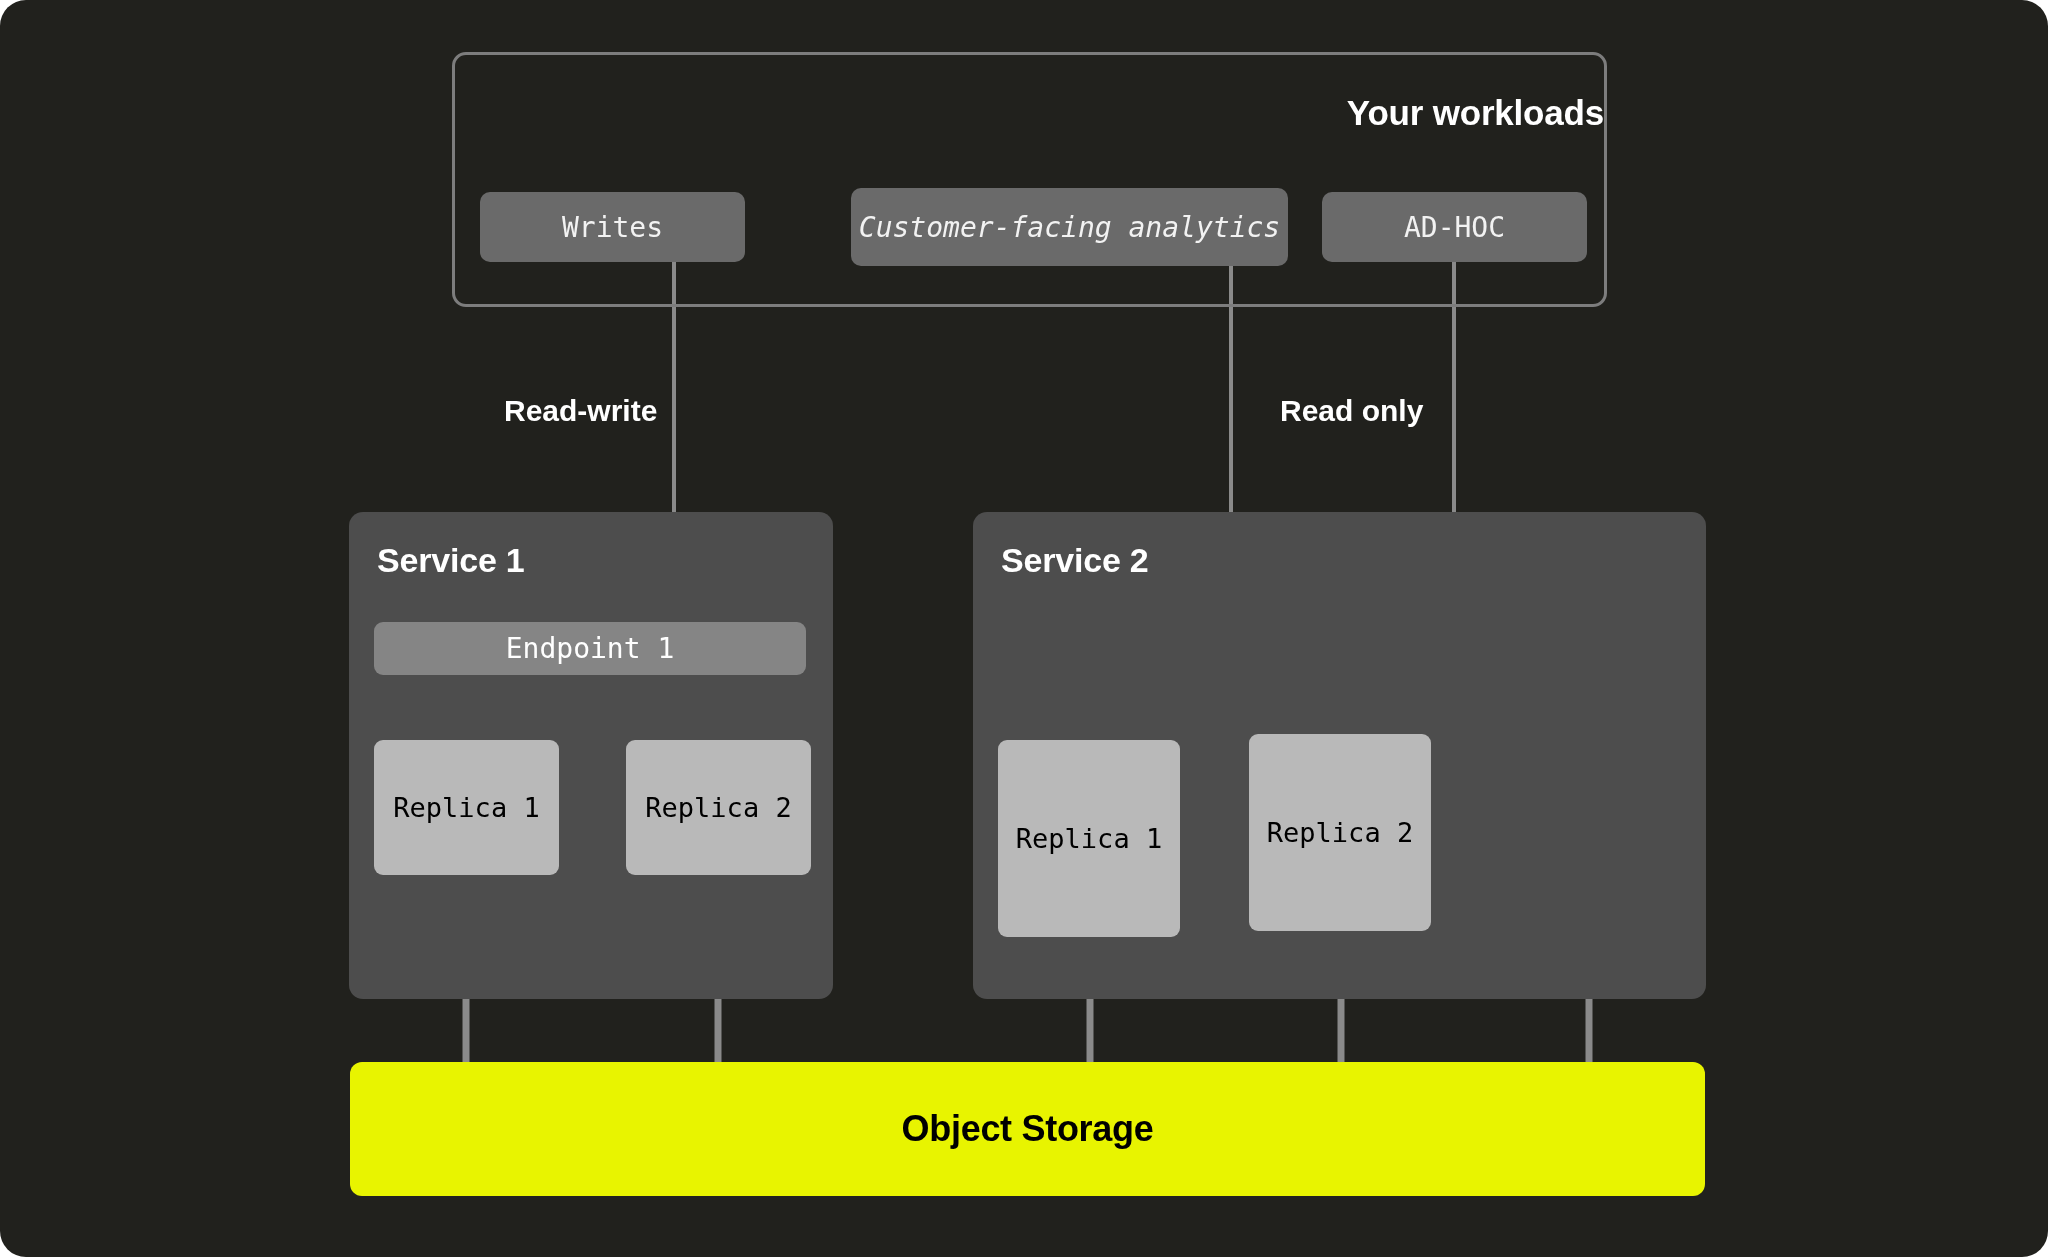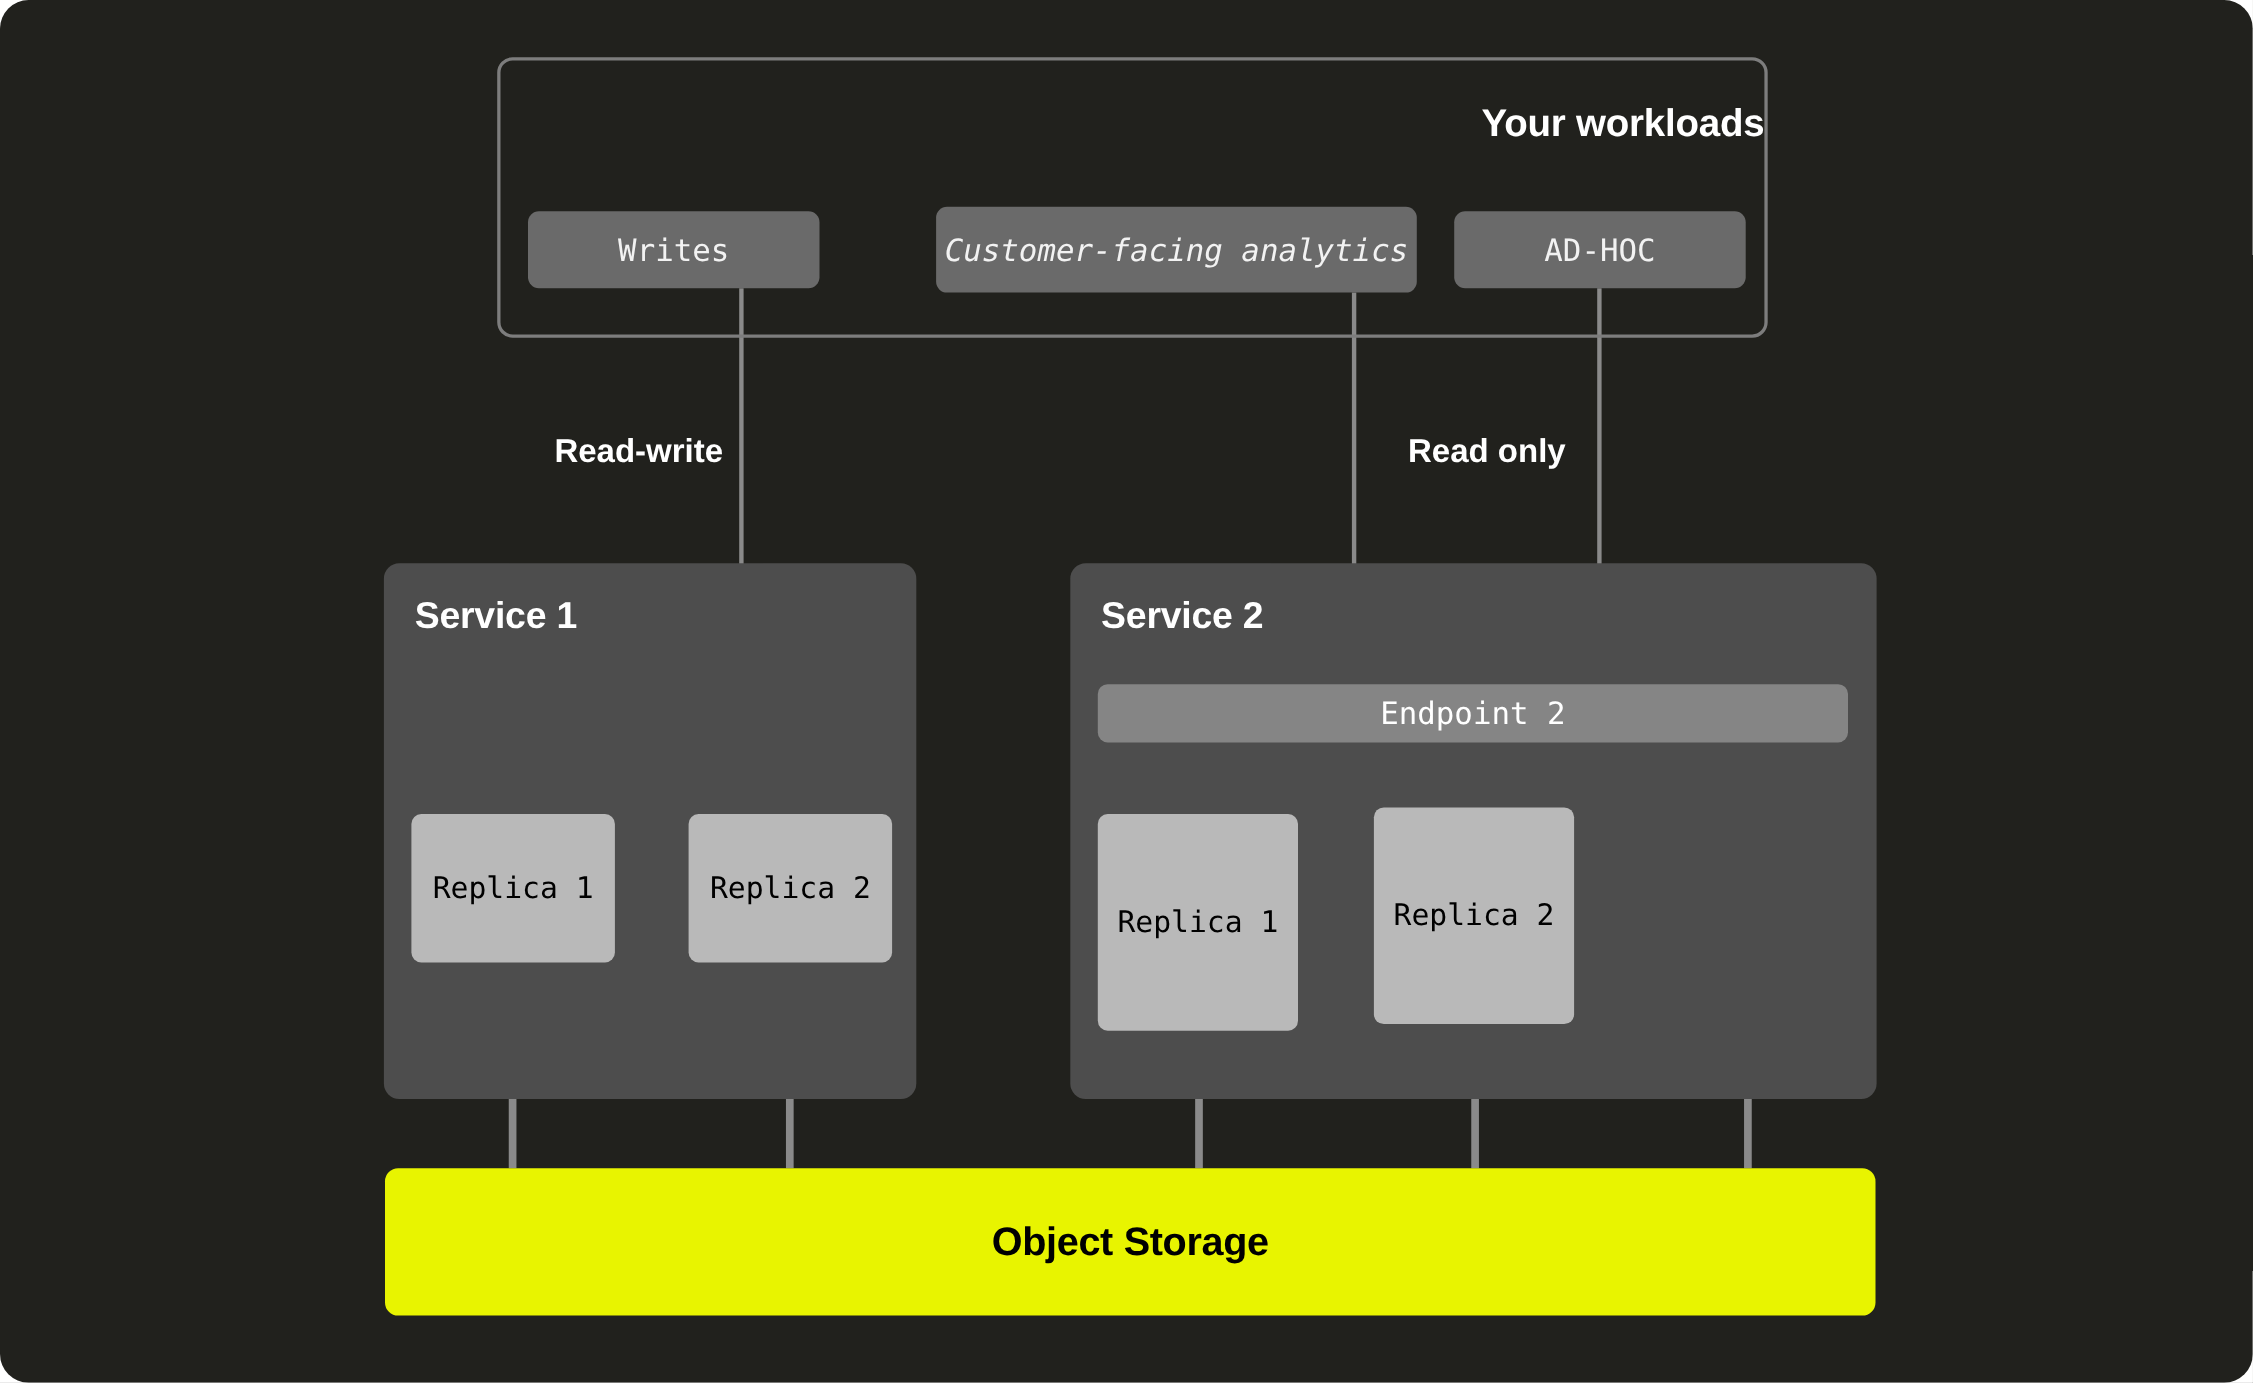--- a/index.html
+++ b/index.html
@@ -187,33 +187,33 @@
   </div>
   <div class="chip" id="chip-adhoc">
     <span>AD-HOC</span>
   </div>
 
   <div class="edge-label" id="label-read-write">Read-write</div>
   <div class="edge-label" id="label-read-only">Read only</div>
 
   <div class="service-panel" id="service-1">
     <div class="service-title">Service 1</div>
+    <div class="endpoint-bar" id="endpoint-1">
+      <span>Endpoint 1</span>
+    </div>
     <div class="replica" id="s1-replica-1">
       <span>Replica 1</span>
     </div>
     <div class="replica" id="s1-replica-2">
       <span>Replica 2</span>
     </div>
   </div>
 
   <div class="service-panel" id="service-2">
     <div class="service-title">Service 2</div>
-    <div class="endpoint-bar" id="endpoint-2">
-      <span>Endpoint 2</span>
-    </div>
     <div class="replica" id="s2-replica-1">
       <span>Replica 1</span>
     </div>
     <div class="replica" id="s2-replica-2">
       <span>Replica 2</span>
     </div>
   </div>
 
   <div id="object-storage">
     <span>Object Storage</span>

